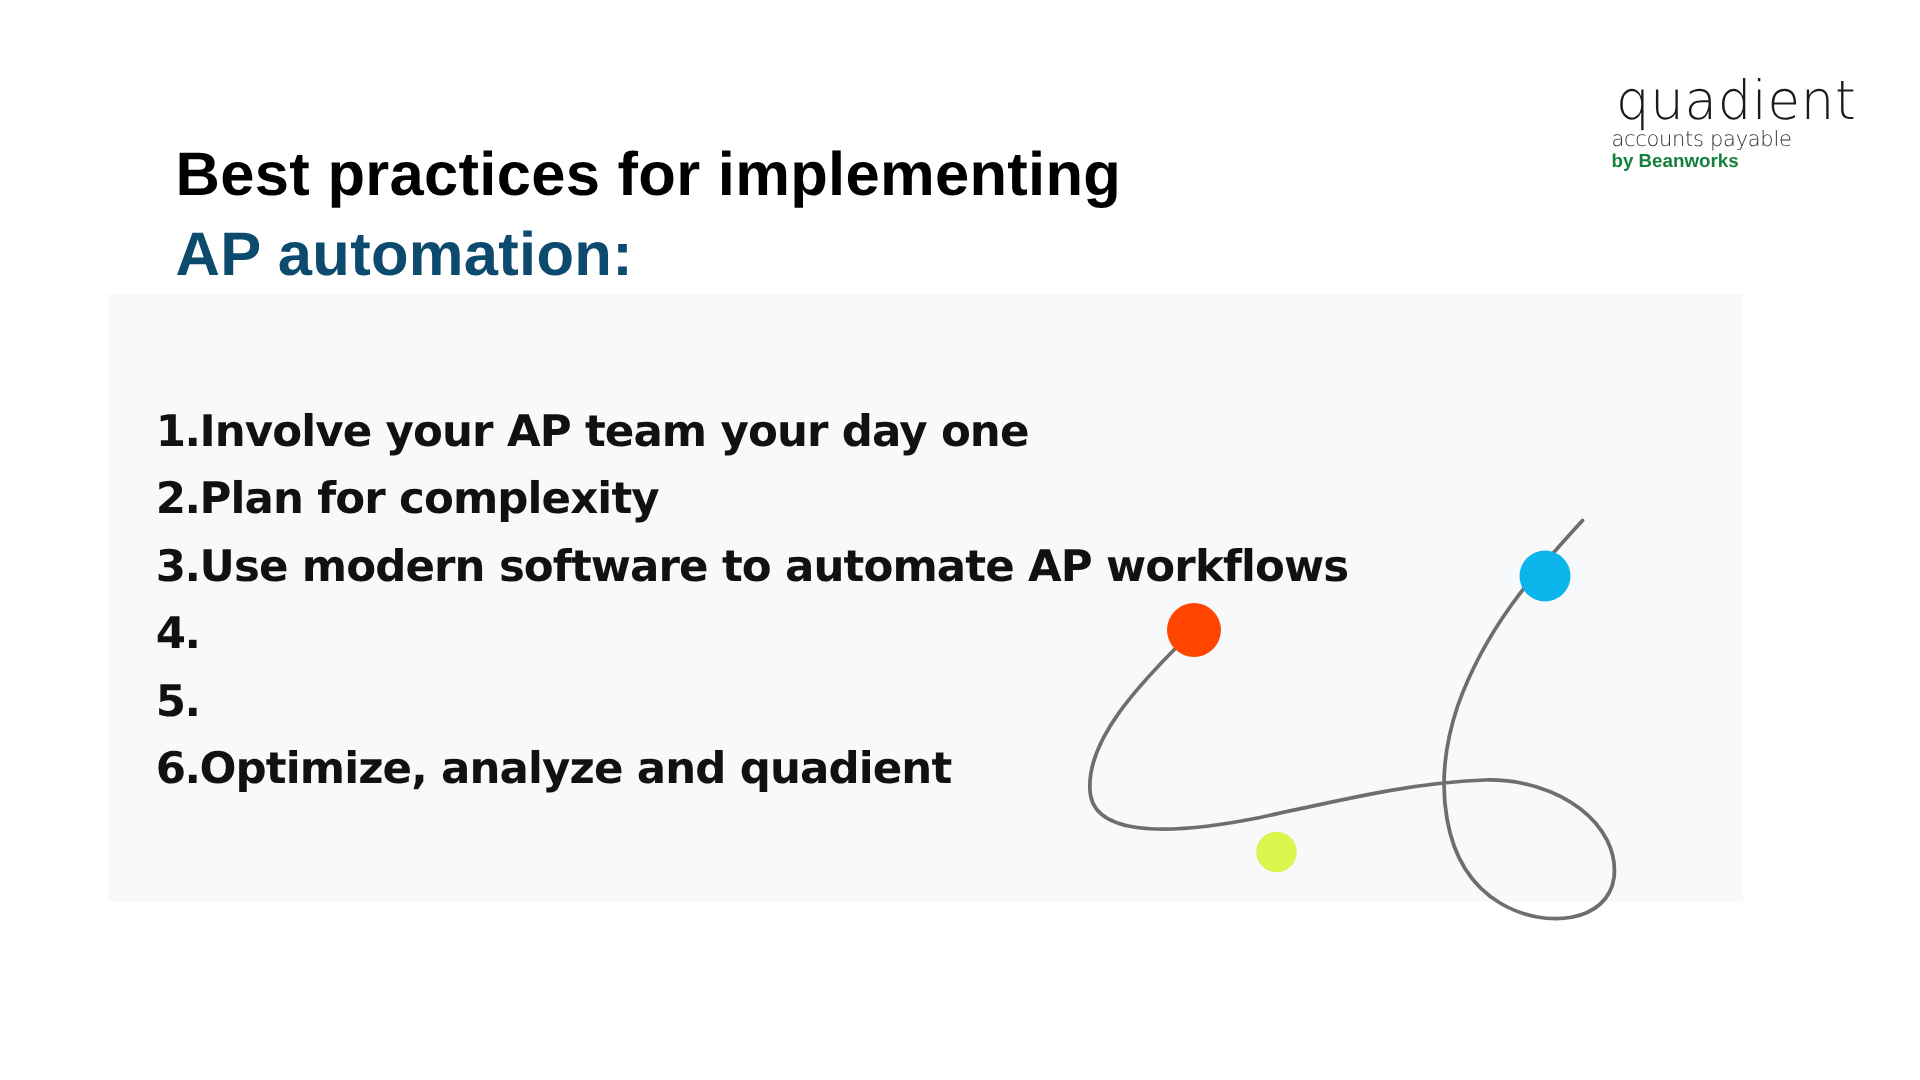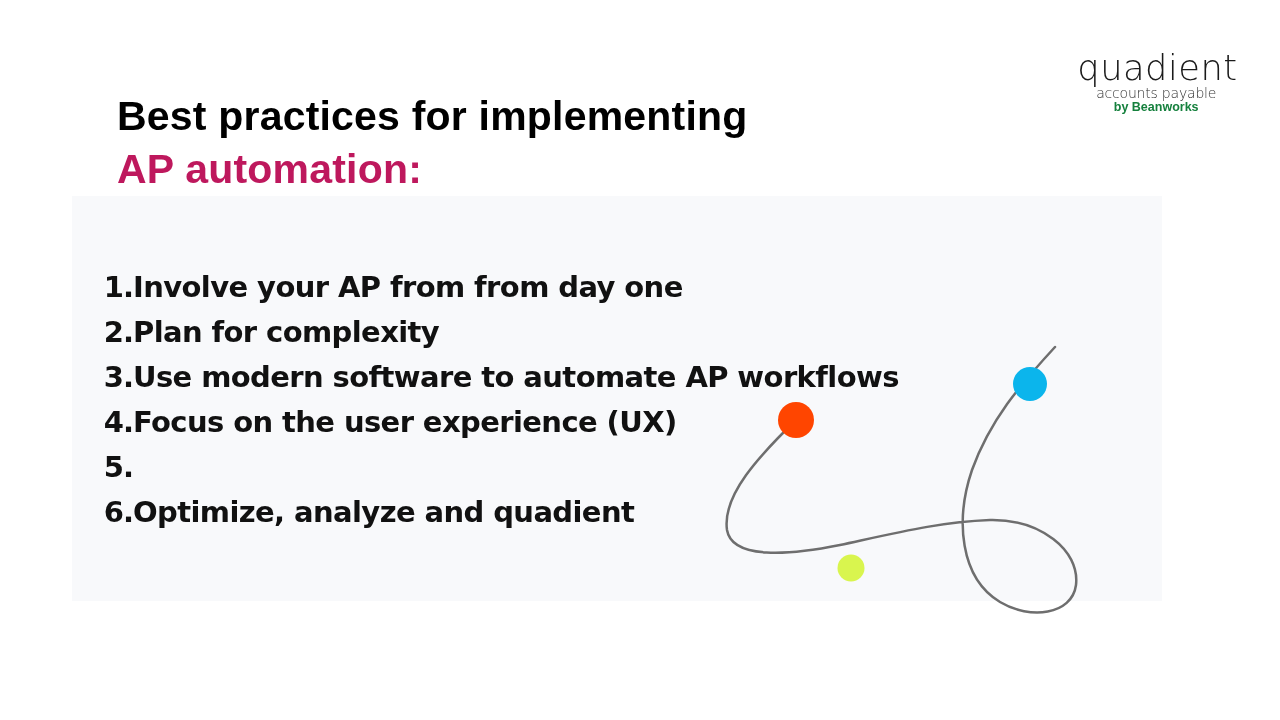--- a/index.html
+++ b/index.html
@@ -1,20 +1,20 @@
 <!DOCTYPE html>
 <html><head>
 <meta charset="utf-8">
 <style>
   html, body { margin:0; padding:0; }
   body {
     width:1280px; height:720px; position:relative; overflow:hidden;
     background:#ffffff; font-family:"DejaVu Sans", sans-serif;
   }
-  .logo { position:absolute; right:42px; top:50px; text-align:center; }
+  .logo { position:absolute; right:42px; top:50px; text-align:left; }
   .logo-word {
     font-family:"DejaVu Sans", sans-serif; font-weight:200;
     font-size:36px; line-height:36px; letter-spacing:0.5px; color:#1a1a1a;
     display:block; transform:scaleX(0.98); transform-origin:right;
   }
   .logo-sub {
     font-family:"DejaVu Sans", sans-serif; font-size:14px; line-height:14px;
     color:#333; display:block; font-weight:300; letter-spacing:-0.2px;
   }
   .logo-by {
@@ -46,41 +46,40 @@
 <body>
 
 <div class="logo">
   <span class="logo-word">quadient</span>
   <span class="logo-sub">accounts payable</span>
   <span class="logo-by" style="color:#15803d">by Beanworks</span>
 </div>
 
 <h1 class="title">
   <span class="l1">Best practices for implementing</span>
-  <span class="l2" style="color:#be185d">AP automation:</span>
+  <span class="l2" style="color:#0c4a6e">AP automation:</span>
 </h1>
 
 <div class="panel"></div>
 
 <ol class="list">
   <li>
       <span class="num">1.</span>
-      <span class="txt">Involve your AP from from day one</span>
+      <span class="txt">Involve your AP team your day one</span>
     </li>
   <li>
       <span class="num">2.</span>
       <span class="txt">Plan for complexity</span>
     </li>
   <li>
       <span class="num">3.</span>
       <span class="txt">Use modern software to automate AP workflows</span>
     </li>
   <li>
       <span class="num">4.</span>
-      <span class="txt">Focus on the user experience (UX)</span>
     </li>
   <li>
       <span class="num">5.</span>
     </li>
   <li>
       <span class="num">6.</span>
       <span class="txt">Optimize, analyze and quadient</span>
     </li>
 </ol>
 

